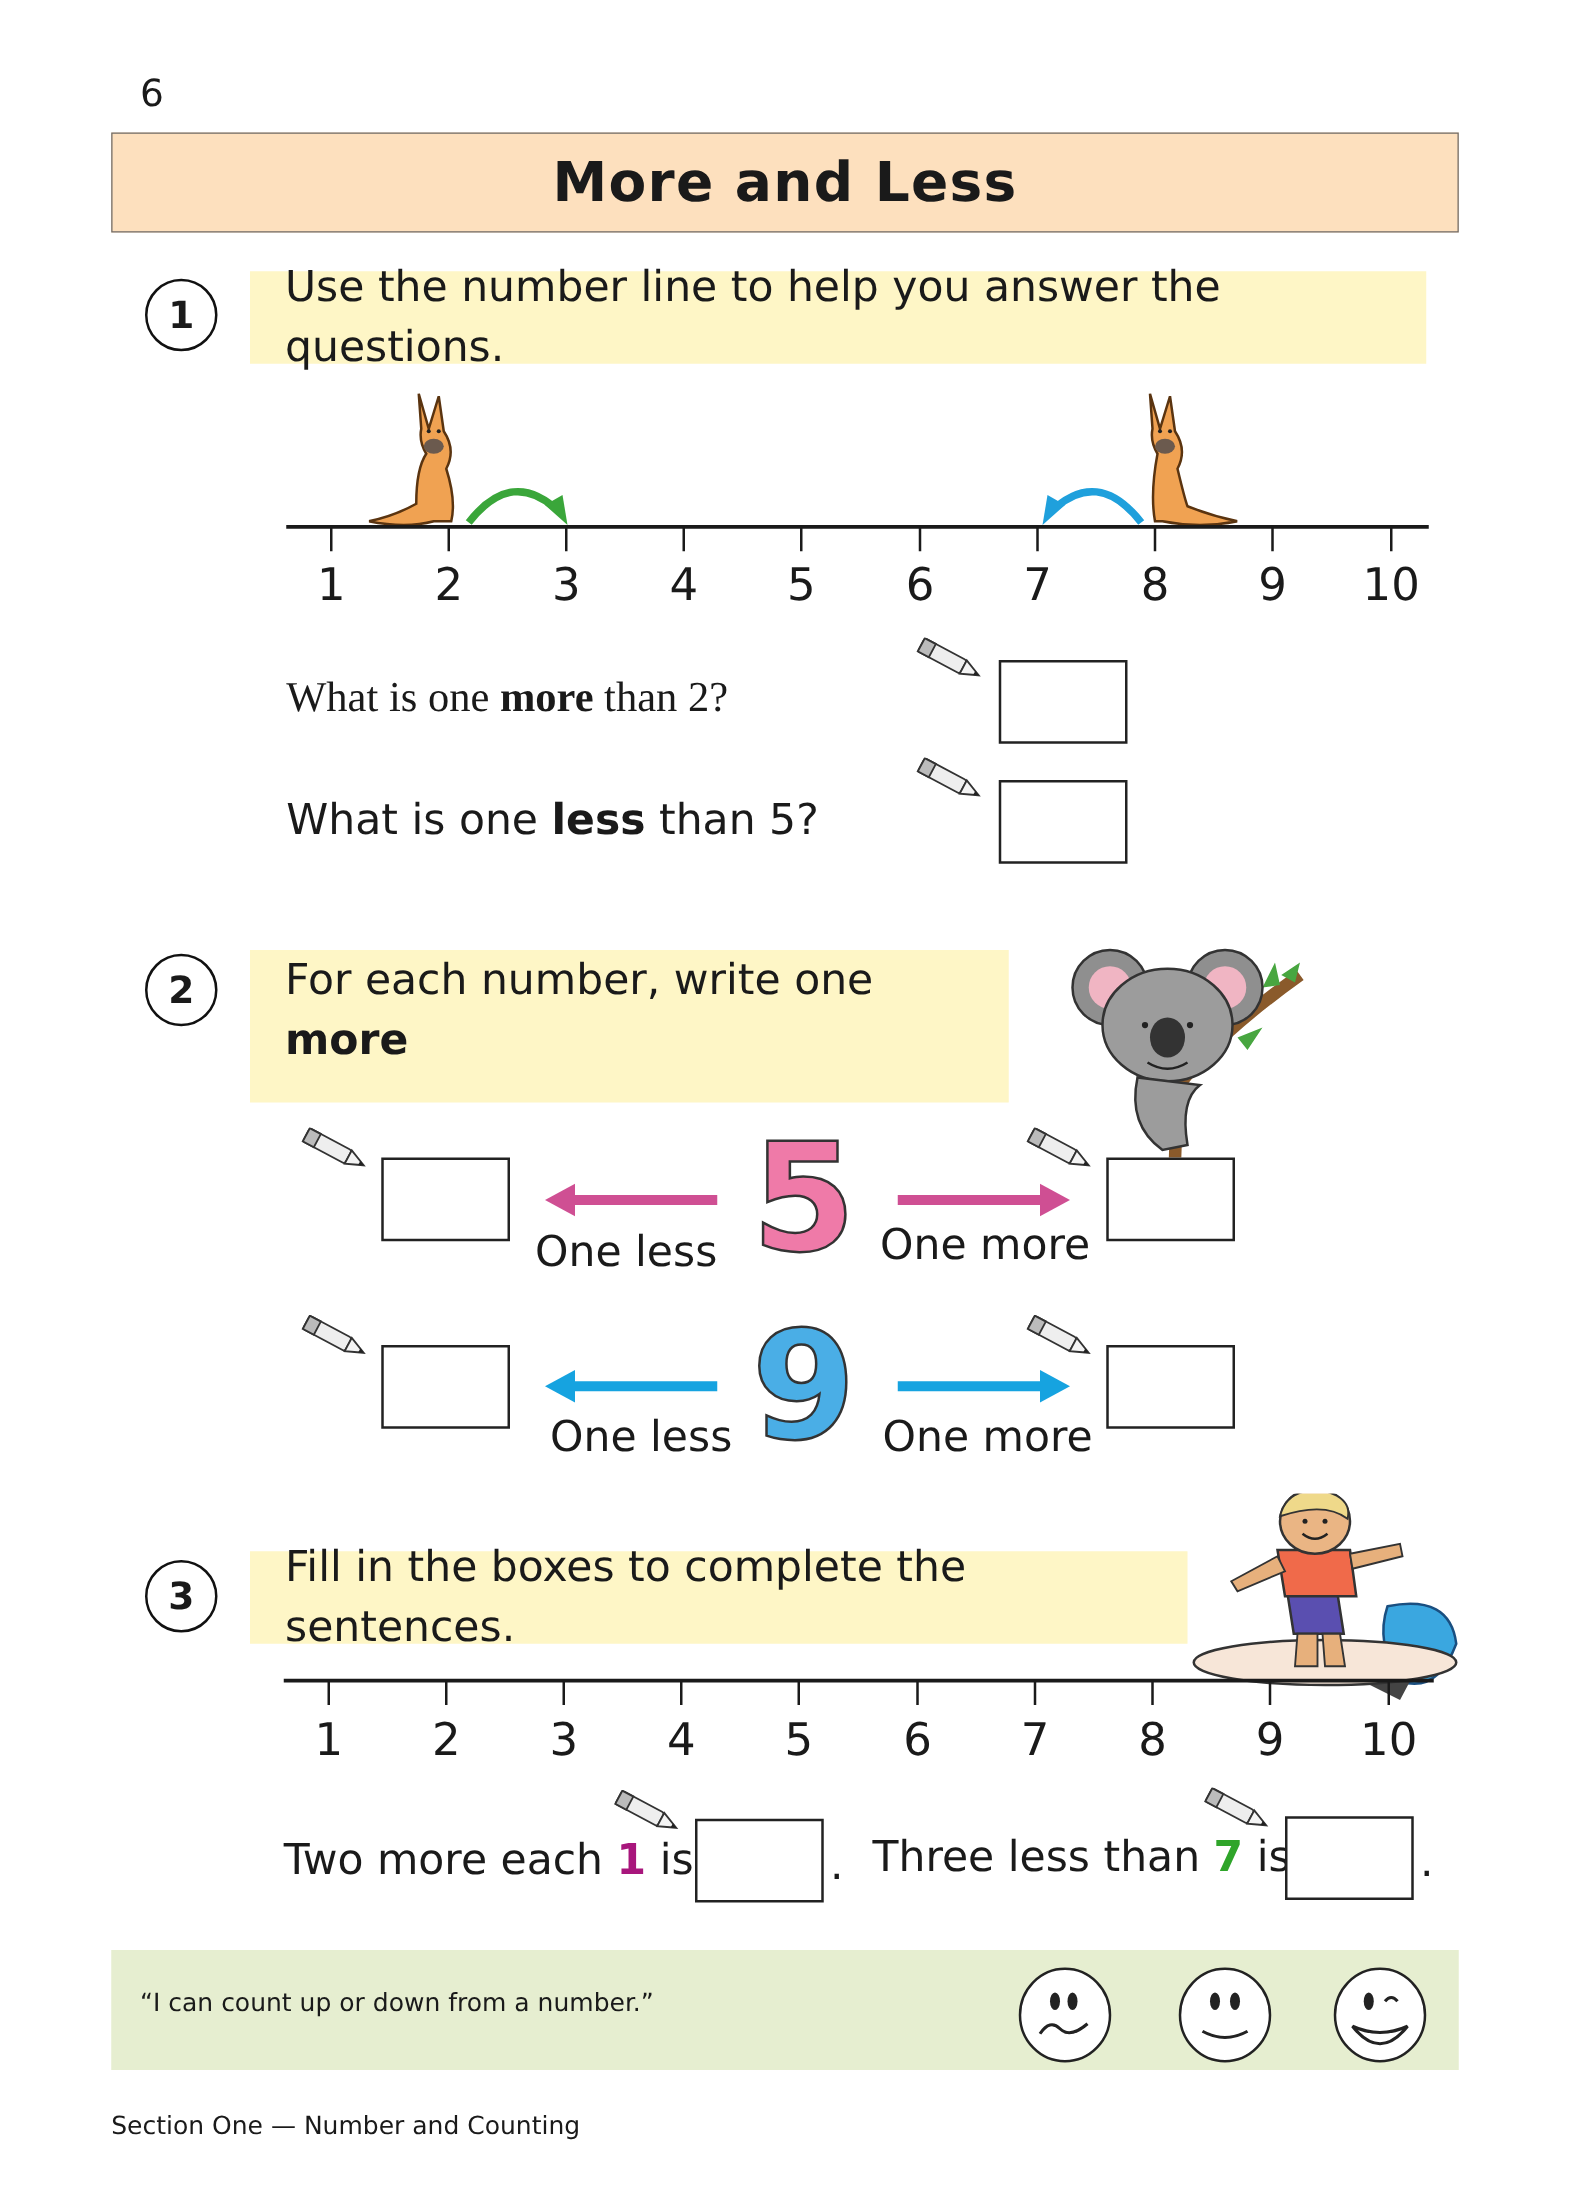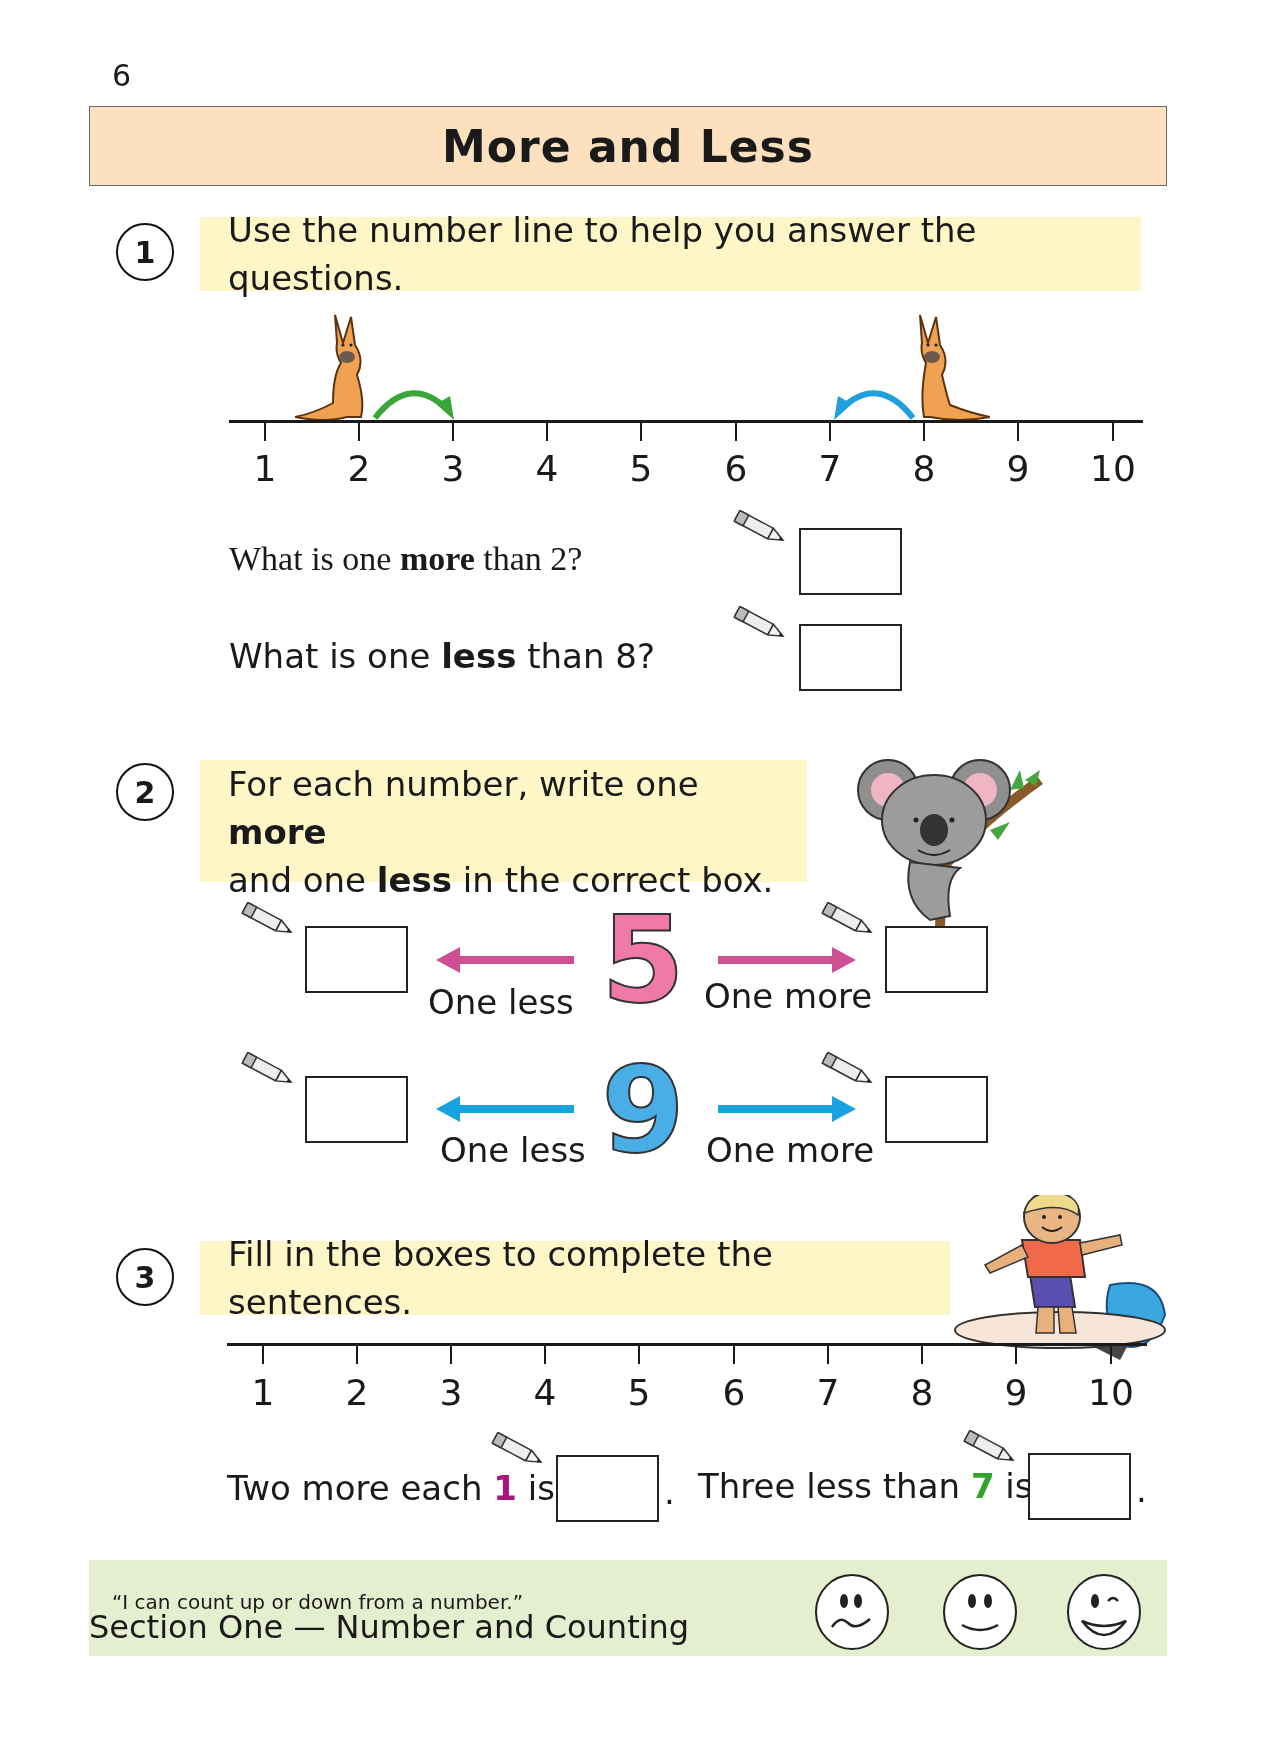--- a/index.html
+++ b/index.html
@@ -17,21 +17,21 @@
   .nl-line { height:2.5px; background:#1a1a1a; }
   .tick { width:2px; height:20px; background:#1a1a1a; }
   .tick-label { width:60px; text-align:center; font-size:36px; }
   .qtext { font-size:34px; white-space:nowrap; }
   .qtext b { font-weight:bold; }
   .answer-box { border:2px solid #222; box-sizing:border-box; background:#fff; }
   .pencil { width:60px; height:36px; }
   .label { font-size:34px; white-space:nowrap;text-align:center; }
   .big-num { font-size:120px; font-weight:bold; line-height:1; text-align:center; }
   .footer-band { left:89px; top:1560px; width:1078px; height:96px; background:#e6eed0; }
-  .footer-text { left:89px; top:1608px; font-size:32px; }
+  .footer-text { left:89px; top:1688px; font-size:20px; }
   .purple { color:#a8167c; font-weight:bold; }
   .green { color:#2fa52a; font-weight:bold; }
 </style>
 </head>
 <body>
 
 <div class="abs page-num">6</div>
 
 <div class="abs banner">
   <span class="banner-title">More and Less</span>
@@ -96,36 +96,35 @@
   <g transform="rotate(28 30 18)">
       <rect x="4" y="12" width="38" height="12" rx="2" fill="#eee" stroke="#333" stroke-width="1.5"></rect>
       <rect x="4" y="12" width="10" height="12" fill="#bbb" stroke="#333" stroke-width="1.5"></rect>
       <path d="M42 12 L56 18 L42 24 Z" fill="#f4f4f4" stroke="#333" stroke-width="1.5"></path>
       <path d="M52 16 L56 18 L52 20 Z" fill="#222"></path>
     </g>
 </svg>
 <div class="abs answer-box" style="left:799px;top:528px;width:103px;height:67px;"></div>
 
 <div class="abs qtext" style="left:229px;top:636px;">
-  <span>What is one </span><b>less</b><span> than 8?</span>
+  <span>What is one </span><b>less</b><span> than 5?</span>
 </div>
 <svg class="abs pencil" style="left:730px;top:606px;" viewBox="0 0 60 36">
   <g transform="rotate(28 30 18)">
       <rect x="4" y="12" width="38" height="12" rx="2" fill="#eee" stroke="#333" stroke-width="1.5"></rect>
       <rect x="4" y="12" width="10" height="12" fill="#bbb" stroke="#333" stroke-width="1.5"></rect>
       <path d="M42 12 L56 18 L42 24 Z" fill="#f4f4f4" stroke="#333" stroke-width="1.5"></path>
       <path d="M52 16 L56 18 L52 20 Z" fill="#222"></path>
     </g>
 </svg>
 <div class="abs answer-box" style="left:799px;top:624px;width:103px;height:67px;"></div>
 
 <div class="abs qcircle" style="left:116px;top:763px;">2</div>
 <div class="abs instr" style="left:200px;top:760px;width:607px;height:122px;flex-direction:column;align-items:flex-start;">
   <div><span>For each number, write one </span><b>more</b></div>
-  <div><span>and one </span><b>less</b><span> in the correct box.</span></div>
 </div>
 
 <svg class="abs" style="left:850px;top:750px;" width="200" height="178" viewBox="0 0 200 178">
   <path d="M90 178 L92 120 Q120 80 190 30" fill="none" stroke="#8a5a2b" stroke-width="10"></path>
   <path d="M160 40 l10 -20 l4 18 Z M175 30 l15 -10 l-4 16 Z M140 80 l20 -8 l-12 18 Z" fill="#48a640"></path>
   <circle cx="38" cy="40" r="30" fill="#8f8f8f" stroke="#333" stroke-width="2"></circle>
   <circle cx="38" cy="40" r="17" fill="#f0b5c3"></circle>
   <circle cx="130" cy="40" r="30" fill="#8f8f8f" stroke="#333" stroke-width="2"></circle>
   <circle cx="130" cy="40" r="17" fill="#f0b5c3"></circle>
   <ellipse cx="84" cy="70" rx="52" ry="45" fill="#9c9c9c" stroke="#333" stroke-width="2"></ellipse>

